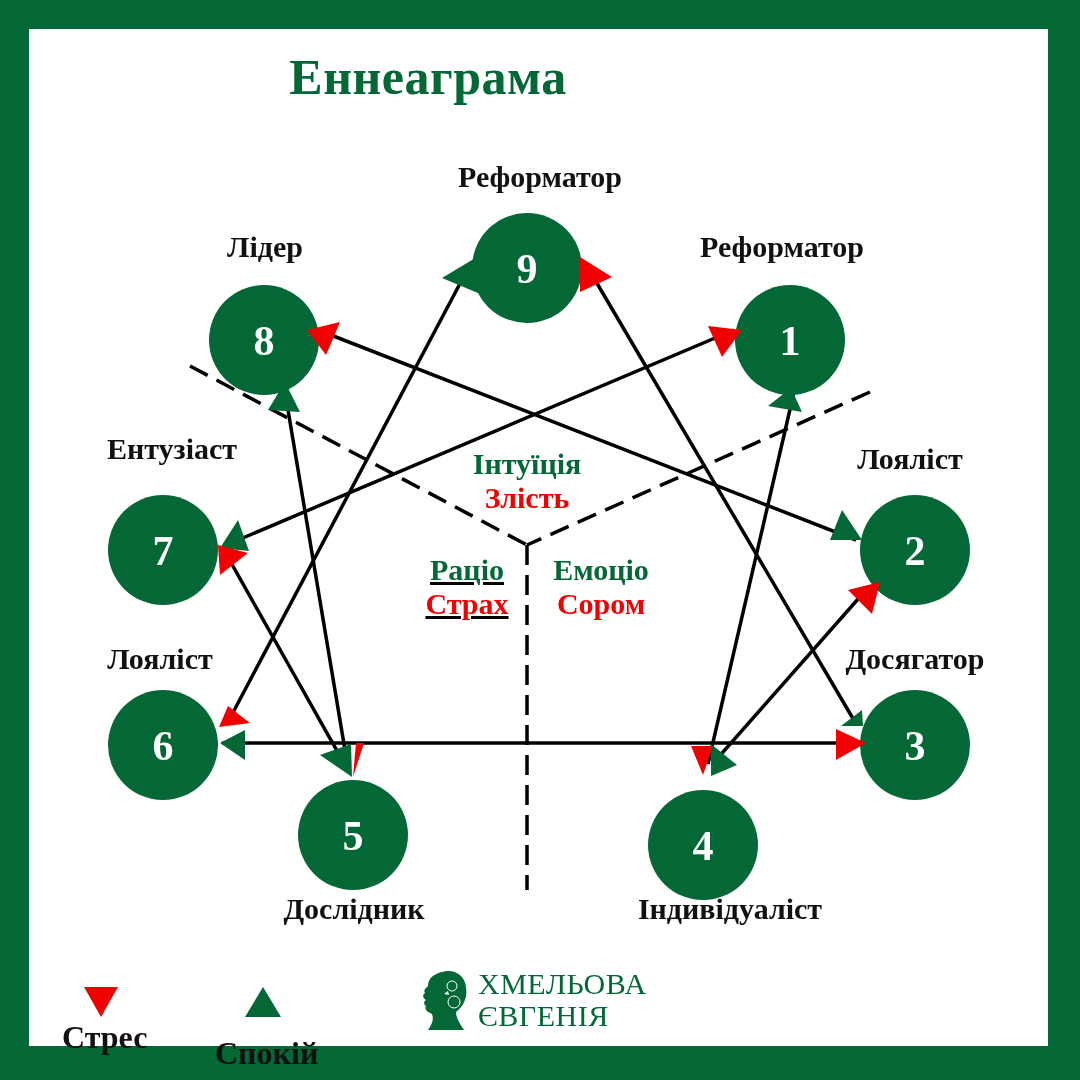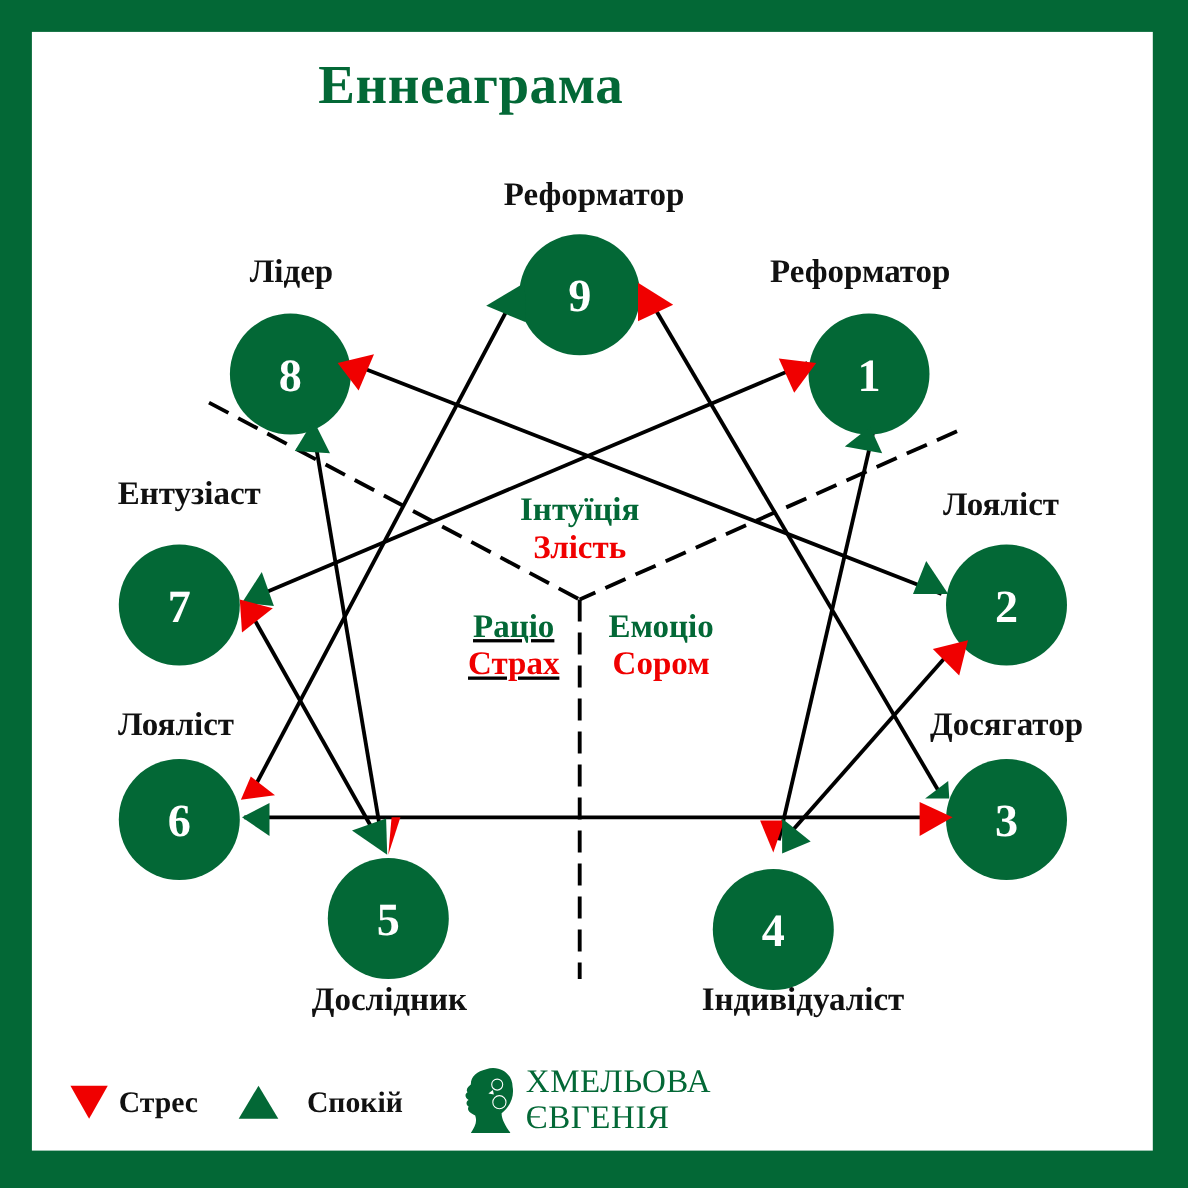--- a/index.html
+++ b/index.html
@@ -5,21 +5,21 @@
   html, body { margin: 0; padding: 0; }
   body { width: 1080px; height: 1080px; background: #036836; position: relative; overflow: hidden; }
   .panel { position: absolute; left: 29px; top: 29px; width: 1019px; height: 1017px; background: #ffffff; }
   .title { position: absolute; left: 0; top: 48px; width: 856px; text-align: center;
     font-family: "Liberation Serif", "DejaVu Serif", serif; font-weight: bold; font-size: 50px; color: #036836; letter-spacing: 0.5px; }
   svg.diagram { position: absolute; left: 0; top: 0; }
   .type-label { position: absolute; font-family: "Liberation Serif", "DejaVu Serif", serif; font-weight: bold; font-size: 30px; color: #111; white-space: nowrap; transform: translateX(-50%); }
   .center-text { position: absolute; font-family: "Liberation Serif", "DejaVu Serif", serif; font-weight: bold; font-size: 30px; white-space: nowrap; transform: translateX(-50%); line-height: 34px; text-align: center; }
   .green { color: #036836; text-align: center; }
   .red { color: #f00000; }
-  .legend { position: absolute; top: 985px; display: flex; align-items: center; font-family: "Liberation Serif", "DejaVu Serif", serif; font-weight: bold; font-size: 27px; color: #111; }
+  .legend { position: absolute; top: 985px; display: flex; align-items: center; font-family: "Liberation Serif", "DejaVu Serif", serif; font-weight: bold; font-size: 32px; color: #111; flex-direction: column; }
   .legend svg { margin-right: 8px; }
   .logo { position: absolute; left: 420px; top: 968px; display: flex; align-items: center; }
   .logo-text { font-family: "Liberation Serif", "DejaVu Serif", serif; font-size: 30px; color: #036836; line-height: 32px; margin-left: 8px; letter-spacing: 0.5px; }
 </style>
 </head>
 <body>
 
 <div class="panel"></div>
 
 <div class="title">Еннеаграма</div>

